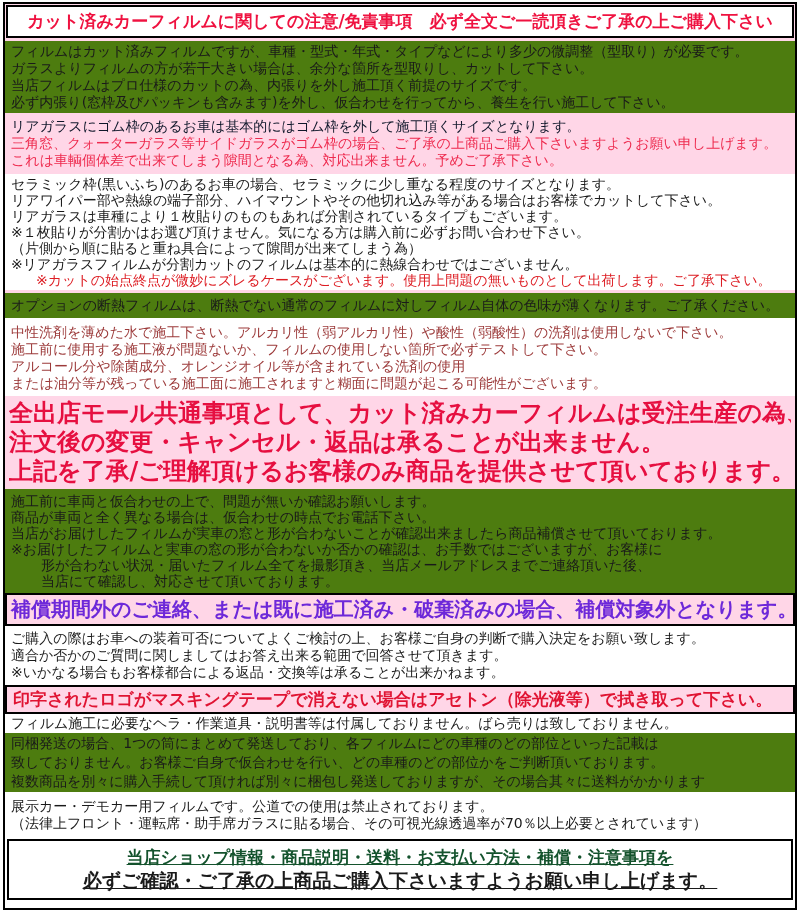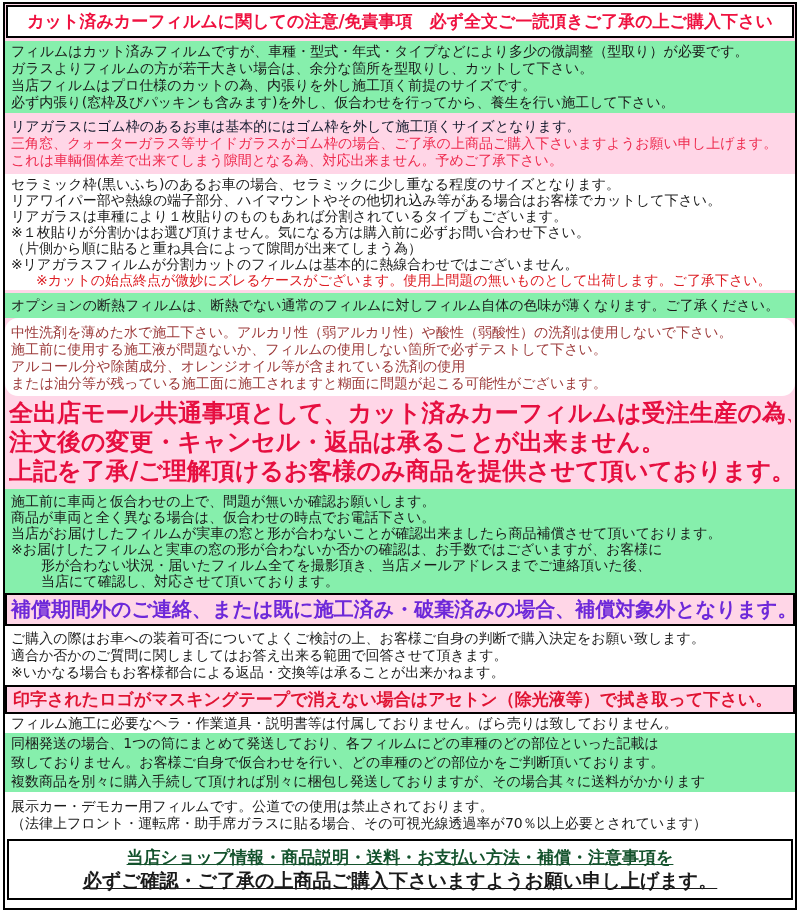--- a/index.html
+++ b/index.html
@@ -4,21 +4,21 @@
 <style>
   html,body{margin:0;padding:0;background:#ffffff;width:800px;font-family:"DejaVu Sans","Liberation Sans",sans-serif;}
   *{box-sizing:border-box;}
   .page{margin:2px 3px 4px 3px;border:2px solid #000;background:#ffd6e7;overflow:hidden;}
   .title-box{background:#fff;border:2px solid #000;margin:1px 1px 3px 1px;padding:3px 2px;
              text-align:center;font-size:17px;font-weight:bold;color:#ef1240;
              white-space:nowrap;overflow:hidden;}
   section{display:block;}
   .block{padding:2px 6px;font-size:14px;line-height:17px;color:#1a1a1a;}
   .ln{white-space:nowrap;overflow:hidden;}
-  .lav{background:#86efac;}
+  .lav{background:#4d7c0f;}
   .white{background:#ffffff;}
   .mt3{margin-top:3px;}
   .tight{line-height:16px;}
   .darkred{color:#0f172a;}
   .red2{color:#ee2a4e;}
   .warnred{color:#dd1c22;margin-left:25px;}
   .brick{color:#9c3a3a;}
   .bigred{padding:3px 4px;font-size:24px;font-weight:bold;line-height:29px;color:#e60f40;}
   .heading-box{border:2px solid #000;padding:2px 4px;font-size:20px;font-weight:bold;
                line-height:25px;color:#6d28d9;white-space:nowrap;overflow:hidden;}
@@ -59,21 +59,21 @@
     <div class="ln tight">※１枚貼りが分割かはお選び頂けません。気になる方は購入前に必ずお問い合わせ下さい。</div>
     <div class="ln tight">（片側から順に貼ると重ね具合によって隙間が出来てしまう為）</div>
     <div class="ln tight">※リアガラスフィルムが分割カットのフィルムは基本的に熱線合わせではございません。</div>
     <div class="ln tight warnred">※カットの始点終点が微妙にズレるケースがございます。使用上問題の無いものとして出荷します。ご了承下さい。</div>
   </section>
 
   <section class="block lav mt3" style="padding-top:4px;padding-bottom:4px;">
     <div class="ln">オプションの断熱フィルムは、断熱でない通常のフィルムに対しフィルム自体の色味が薄くなります。ご了承ください。</div>
   </section>
 
-  <section class="block white" style="padding-top:6px;padding-bottom:4px;border-radius:13px;">
+  <section class="block white" style="padding-top:6px;padding-bottom:4px;">
     <div class="ln brick">中性洗剤を薄めた水で施工下さい。アルカリ性（弱アルカリ性）や酸性（弱酸性）の洗剤は使用しないで下さい。</div>
     <div class="ln brick">施工前に使用する施工液が問題ないか、フィルムの使用しない箇所で必ずテストして下さい。</div>
     <div class="ln brick">アルコール分や除菌成分、オレンジオイル等が含まれている洗剤の使用</div>
     <div class="ln brick">または油分等が残っている施工面に施工されますと糊面に問題が起こる可能性がございます。</div>
   </section>
 
   <section class="bigred">
     <div class="ln">全出店モール共通事項として、カット済みカーフィルムは受注生産の為、</div>
     <div class="ln">注文後の変更・キャンセル・返品は承ることが出来ません。</div>
     <div class="ln">上記を了承/ご理解頂けるお客様のみ商品を提供させて頂いております。</div>

